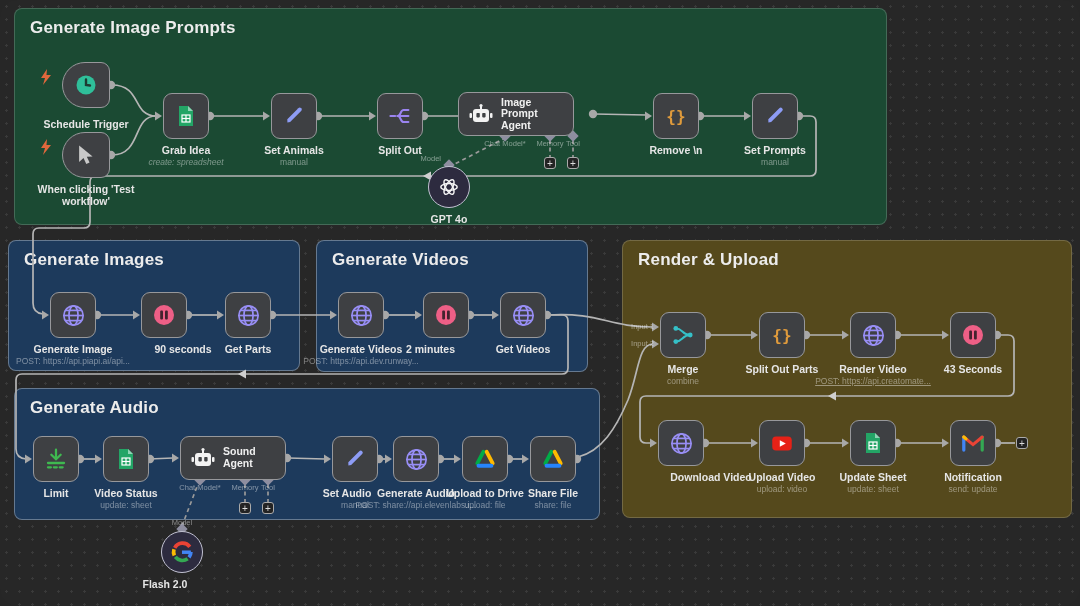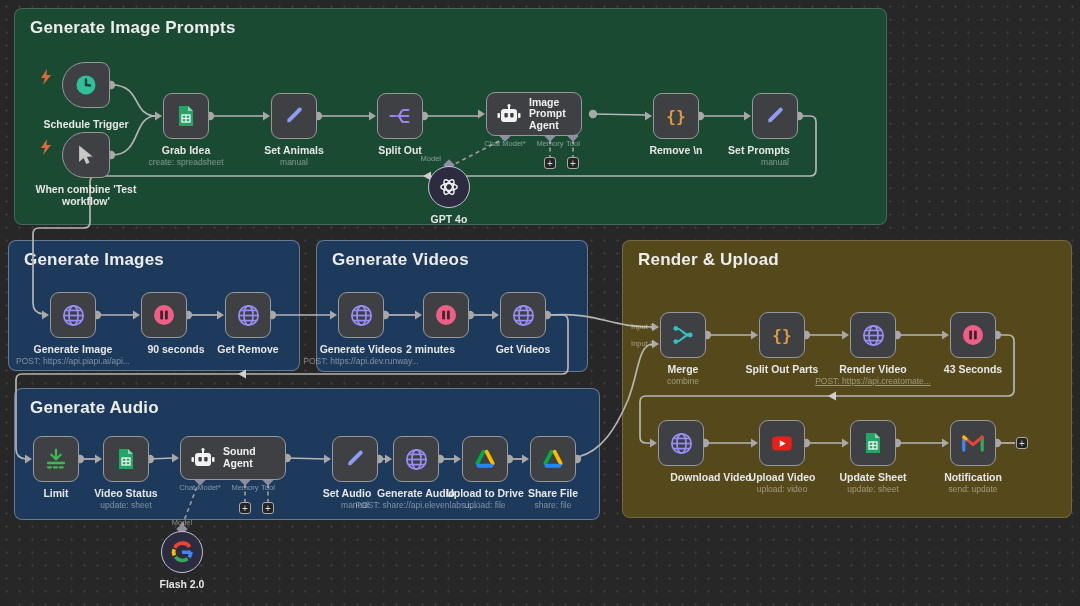--- a/index.html
+++ b/index.html
@@ -161,34 +161,34 @@
         </span>
       </div>
       <div class="nlabel" style="left: 11px; top: 118px; width: 150px;">Schedule Trigger</div>
       <div class="node trigger" style="left: 62px; top: 132px; width: 48px; height: 46px;">
         <span class="nicon">
           <svg width="22" height="22" viewBox="0 0 16 16">
             <path d="M3,1 L3,13 L6.2,10.2 L8.2,14.6 L10.6,13.5 L8.6,9.2 L12.8,9 Z" fill="#c9c9c9"></path>
           </svg>
         </span>
       </div>
-      <div class="nlabel" style="left: 31px; top: 183px; width: 110px;">When combine 'Test workflow'</div>
+      <div class="nlabel" style="left: 31px; top: 183px; width: 110px;">When clicking 'Test workflow'</div>
       <div class="node" style="left: 163px; top: 93px; width: 46px; height: 46px;">
         <span class="nicon">
           <svg width="22" height="22" viewBox="0 0 18 22">
             <path d="M2,1 h9 l5,5 v15 h-14 z" fill="#23a566" rx="2"></path>
             <path d="M11,1 l5,5 h-5 z" fill="#8fd4b4"></path>
             <rect x="5" y="10" width="8" height="7" fill="none" stroke="#ffffff" stroke-width="1.2"></rect>
             <line x1="5" y1="13.5" x2="13" y2="13.5" stroke="#fff" stroke-width="1.2"></line>
             <line x1="9" y1="10" x2="9" y2="17" stroke="#fff" stroke-width="1.2"></line>
           </svg>
         </span>
       </div>
       <div class="nlabel" style="left: 111px; top: 144px; width: 150px;">Grab Idea</div>
-      <div class="nsub" style="left: 101px; top: 157px;">create: spreadsheet</div>
+      <div class="nsub" style="left: 101px; top: 157px; font-style: italic;">create: spreadsheet</div>
       <div class="node" style="left: 271px; top: 93px; width: 46px; height: 46px;">
         <span class="nicon">
           <svg width="22" height="22" viewBox="0 0 20 20">
             <path d="M4,16 L6.5,15.5 L16.5,5.5 Q17.8,4.2 16.5,2.9 Q15.2,1.6 13.9,2.9 L3.9,12.9 Z" fill="#8d9cf5"></path>
           </svg>
         </span>
       </div>
       <div class="nlabel" style="left: 219px; top: 144px; width: 150px;">Set Animals</div>
       <div class="nsub" style="left: 209px; top: 157px;">manual</div>
       <div class="node" style="left: 377px; top: 93px; width: 46px; height: 46px;">
@@ -197,21 +197,21 @@
             <g stroke="#9b84f0" stroke-width="1.7" fill="none" stroke-linecap="round">
               <line x1="2" y1="10" x2="6" y2="10"></line>
               <path d="M8,10 C11,10 10,5 13,5 L17,5"></path>
               <path d="M8,10 L17,10"></path>
               <path d="M8,10 C11,10 10,15 13,15 L17,15"></path>
             </g>
           </svg>
         </span>
       </div>
       <div class="nlabel" style="left: 325px; top: 144px; width: 150px;">Split Out</div>
-      <div class="node agent" style="left: 486px; top: 92px; width: 96px; height: 44px;">
+      <div class="node agent" style="left: 458px; top: 92px; width: 116px; height: 44px;">
         <span class="nicon">
           <svg width="26" height="22" viewBox="0 0 26 22">
             <g fill="#f2f2f2">
               <rect x="5" y="6" width="16" height="13" rx="3"></rect>
               <rect x="12" y="2" width="2" height="4"></rect>
               <circle cx="13" cy="2.5" r="1.6"></circle>
               <rect x="1.5" y="10" width="2.5" height="5" rx="1"></rect>
               <rect x="22" y="10" width="2.5" height="5" rx="1"></rect>
             </g>
             <rect x="8.4" y="10" width="3.4" height="4.4" rx="0.8" fill="#3e4043"></rect>
@@ -228,21 +228,21 @@
         </span>
       </div>
       <div class="nlabel" style="left: 601px; top: 144px; width: 150px;">Remove \n</div>
       <div class="node" style="left: 752px; top: 93px; width: 46px; height: 46px;">
         <span class="nicon">
           <svg width="22" height="22" viewBox="0 0 20 20">
             <path d="M4,16 L6.5,15.5 L16.5,5.5 Q17.8,4.2 16.5,2.9 Q15.2,1.6 13.9,2.9 L3.9,12.9 Z" fill="#8d9cf5"></path>
           </svg>
         </span>
       </div>
-      <div class="nlabel" style="left: 684px; top: 144px; width: 150px;">Set Prompts</div>
+      <div class="nlabel" style="left: 700px; top: 144px; width: 150px;">Set Prompts</div>
       <div class="nsub" style="left: 690px; top: 157px;">manual</div>
       <div class="node model" style="left: 428px; top: 166px; width: 42px; height: 42px;">
         <span class="nicon">
           <svg width="24" height="24" viewBox="0 0 24 24">
             <g stroke="#f5f5f5" stroke-width="1.5" fill="none">
               <ellipse cx="12" cy="12" rx="8.2" ry="3.4"></ellipse>
               <ellipse cx="12" cy="12" rx="8.2" ry="3.4" transform="rotate(60 12 12)"></ellipse>
               <ellipse cx="12" cy="12" rx="8.2" ry="3.4" transform="rotate(120 12 12)"></ellipse>
             </g>
           </svg>
@@ -266,35 +266,35 @@
       <div class="nsub" style="left: -12px; top: 356px;">POST: https://api.piapi.ai/api...</div>
       <div class="node" style="left: 141px; top: 292px; width: 46px; height: 46px;">
         <span class="nicon">
           <svg width="24" height="24" viewBox="0 0 24 24">
             <circle cx="12" cy="12" r="10" fill="#ee5f86"></circle>
             <rect x="8.2" y="7.5" width="2.8" height="9" rx="1" fill="#43222e"></rect>
             <rect x="13" y="7.5" width="2.8" height="9" rx="1" fill="#43222e"></rect>
           </svg>
         </span>
       </div>
-      <div class="nlabel" style="left: 88px; top: 343px; width: 176px;">90 seconds</div>
+      <div class="nlabel" style="left: 95px; top: 343px; width: 176px;">90 seconds</div>
       <div class="node" style="left: 225px; top: 292px; width: 46px; height: 46px;">
         <span class="nicon">
           <svg width="25" height="25" viewBox="0 0 22 22">
             <g stroke="#988ef5" stroke-width="1.5" fill="none">
               <circle cx="11" cy="11" r="8.5"></circle>
               <ellipse cx="11" cy="11" rx="4" ry="8.5"></ellipse>
               <line x1="2.5" y1="11" x2="19.5" y2="11"></line>
               <line x1="4" y1="6.5" x2="18" y2="6.5"></line>
               <line x1="4" y1="15.5" x2="18" y2="15.5"></line>
             </g>
           </svg>
         </span>
       </div>
-      <div class="nlabel" style="left: 173px; top: 343px; width: 150px;">Get Remove</div>
+      <div class="nlabel" style="left: 173px; top: 343px; width: 150px;">Get Parts</div>
       <div class="node" style="left: 338px; top: 292px; width: 46px; height: 46px;">
         <span class="nicon">
           <svg width="25" height="25" viewBox="0 0 22 22">
             <g stroke="#988ef5" stroke-width="1.5" fill="none">
               <circle cx="11" cy="11" r="8.5"></circle>
               <ellipse cx="11" cy="11" rx="4" ry="8.5"></ellipse>
               <line x1="2.5" y1="11" x2="19.5" y2="11"></line>
               <line x1="4" y1="6.5" x2="18" y2="6.5"></line>
               <line x1="4" y1="15.5" x2="18" y2="15.5"></line>
             </g>
@@ -526,21 +526,21 @@
             <g fill="none" stroke-width="3.4">
               <path d="M19.2,7.2 A8.2,8.2 0 0 0 5.3,8.2" stroke="#ea4335"></path>
               <path d="M4.6,9.5 A8.2,8.2 0 0 0 4.9,15.2" stroke="#fbbc04"></path>
               <path d="M5.8,16.6 A8.2,8.2 0 0 0 17.2,18.2" stroke="#34a853"></path>
               <path d="M18.5,17 A8.2,8.2 0 0 0 20.2,12" stroke="#4285f4"></path>
             </g>
             <rect x="12" y="10.6" width="8.2" height="3.2" fill="#4285f4"></rect>
           </svg>
         </span>
       </div>
-      <div class="nlabel" style="left: 107px; top: 578px; width: 150px;">Flash 2.0</div>
+      <div class="nlabel" style="left: 90px; top: 578px; width: 150px;">Flash 2.0</div>
       <div class="tinylabel" style="left: 505px; top: 139px; transform: translateX(-50%);">Chat Model*</div>
       <div class="tinylabel" style="left: 550px; top: 139px; transform: translateX(-50%);">Memory</div>
       <div class="tinylabel" style="left: 573px; top: 139px; transform: translateX(-50%);">Tool</div>
       <div class="tinylabel" style="right: 639px; top: 154px;">Model</div>
       <div class="tinylabel" style="right: 426px; top: 322px;">Input 1</div>
       <div class="tinylabel" style="right: 426px; top: 339px;">Input 2</div>
       <div class="tinylabel" style="left: 200px; top: 483px; transform: translateX(-50%);">Chat Model*</div>
       <div class="tinylabel" style="left: 245px; top: 483px; transform: translateX(-50%);">Memory</div>
       <div class="tinylabel" style="left: 268px; top: 483px; transform: translateX(-50%);">Tool</div>
       <div class="tinylabel" style="left: 182px; top: 518px; transform: translateX(-50%);">Model</div>

